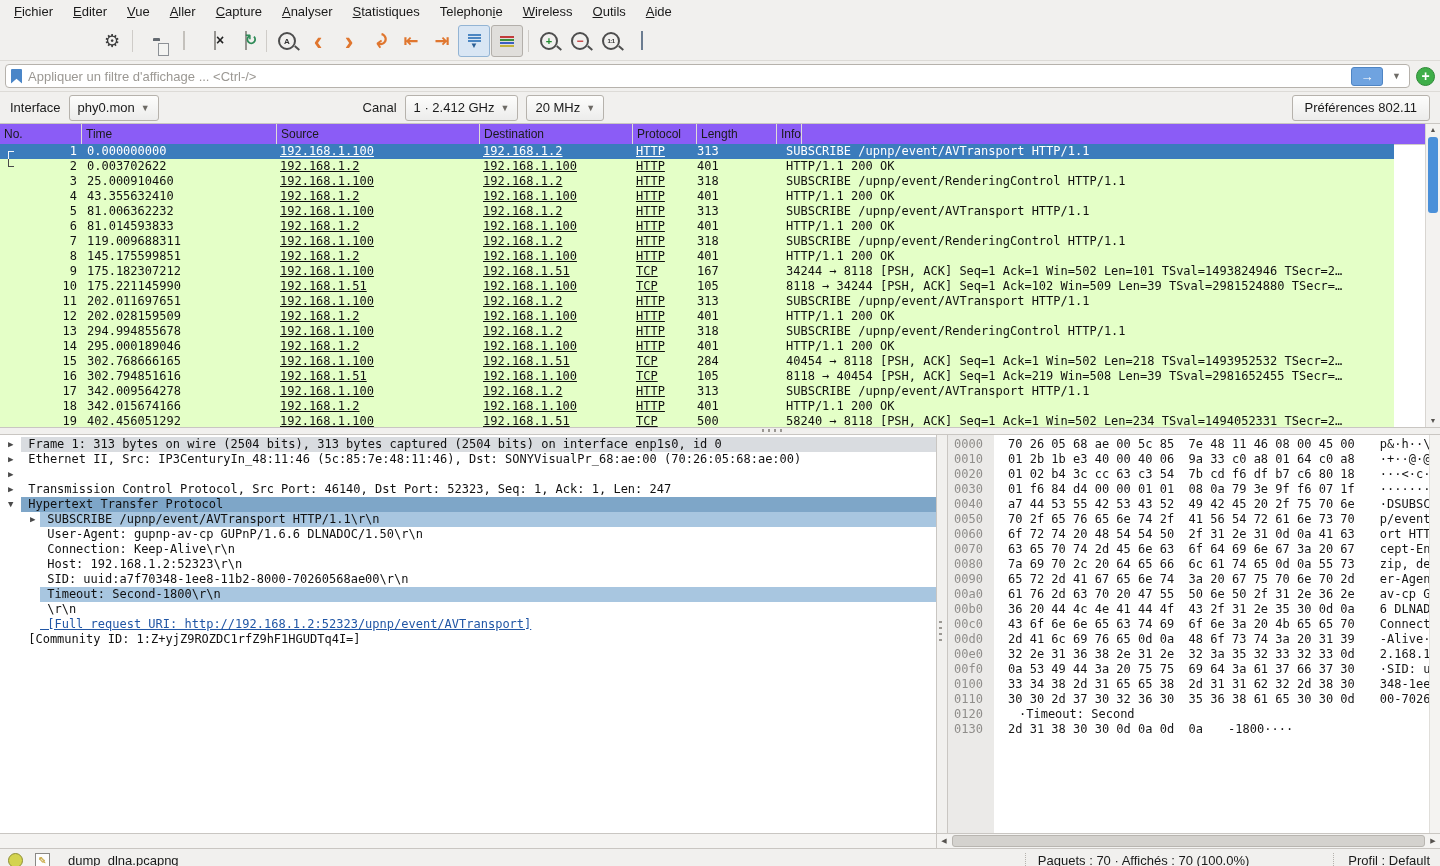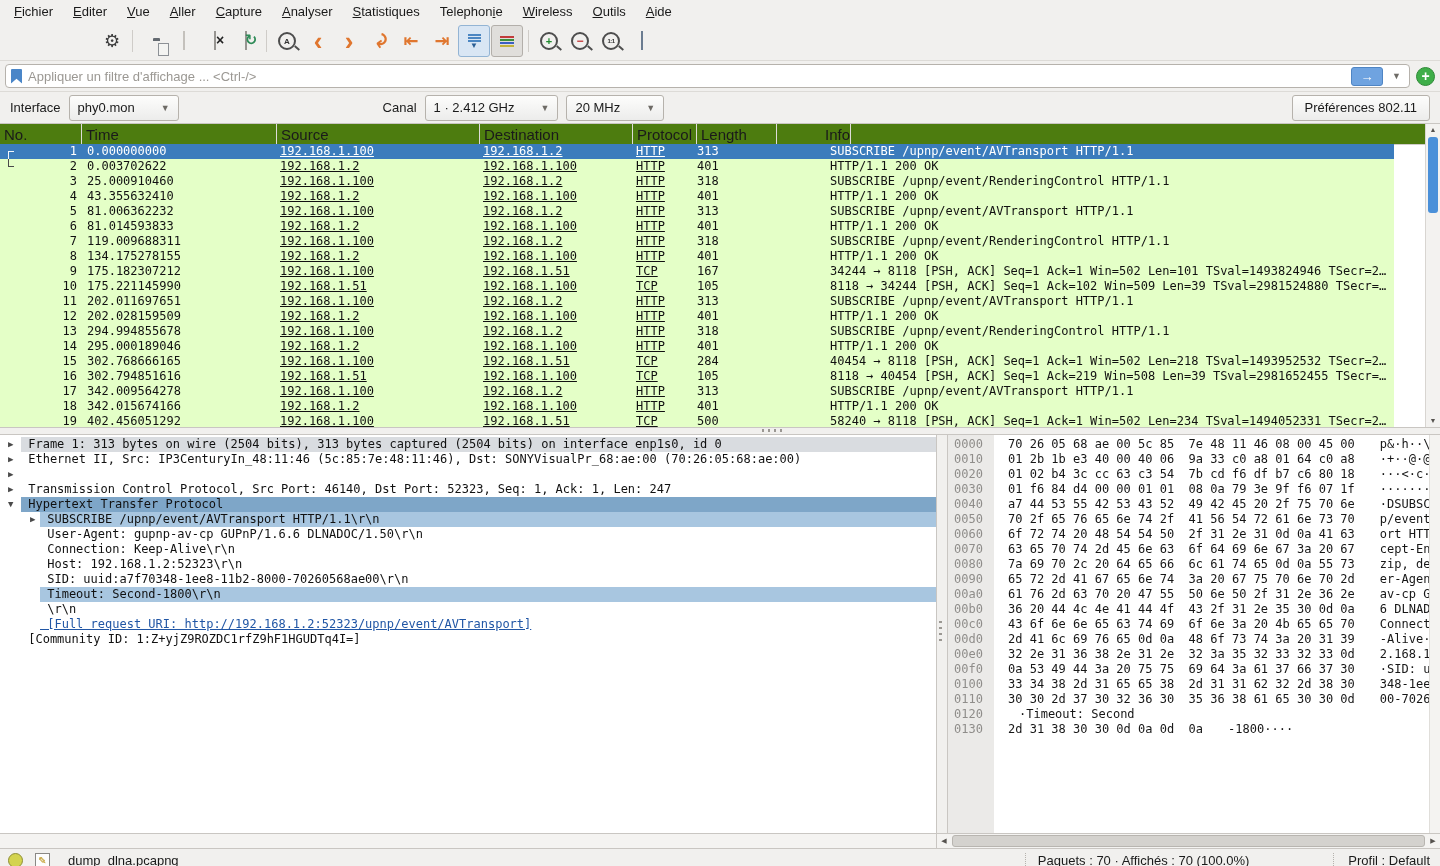--- a/index.html
+++ b/index.html
@@ -72,34 +72,34 @@
   .apply-btn{width:30px;height:17px;background:#6fa3e0;border:1px solid #4f85c4;border-radius:3px;
     color:#fff;display:flex;align-items:center;justify-content:center;font-size:13px;line-height:1;flex:none;}
   .fcaret{color:#6e6b66;font-size:9px;padding:0 3px;flex:none;}
   .add-btn{width:17px;height:17px;border-radius:50%;background:#3fae49;border:1px solid #2f8a38;color:#fff;
     display:flex;align-items:center;justify-content:center;font-size:14px;font-weight:bold;line-height:1;flex:none;}
 
   
   .wirelessbar{height:31px;display:flex;align-items:center;padding:0 10px;gap:8px;
     border-bottom:1px solid var(--bord);font-size:13px;color:#1a1a1a;flex:none;}
   .combo{height:24px;background:linear-gradient(#fdfdfc,#ececeb);border:1px solid #b6b2ac;border-radius:3px;
-    display:flex;align-items:center;padding:0 8px;gap:26px;white-space:nowrap;}
+    display:flex;align-items:center;padding:0 8px;gap:6px;white-space:nowrap;}
   .combo .car{font-size:9px;color:#6e6b66;}
   .wl-spacer{width:188px;}
   .prefs-btn{margin-left:auto;height:24px;background:linear-gradient(#fdfdfc,#ececeb);
     border:1px solid #b6b2ac;border-radius:3px;display:flex;align-items:center;padding:0 12px;white-space:nowrap;}
 
   
   .packet-area{height:303px;position:relative;background:#fff;flex:none;overflow:hidden;}
-  .pl-header{height:20px;display:flex;background:#4d7c0f;border-bottom:1px solid #cfccc8;
-    font-size:15px;color:#1a1a1a;}
+  .pl-header{height:20px;display:flex;background:#8b5cf6;border-bottom:1px solid #cfccc8;
+    font-size:12px;color:#1a1a1a;}
   .pl-header .cell{border-right:1px solid #dedcd8;display:flex;align-items:center;padding-left:4px;
     box-sizing:border-box;white-space:nowrap;overflow:hidden;flex:none;}
   .c-no{width:82px;} .c-time{width:195px;} .c-src{width:203px;} .c-dst{width:153px;}
-  .c-proto{width:64px;} .c-len{width:80px;} .c-info{flex:1 1 auto;margin-left:44px;}
+  .c-proto{width:64px;} .c-len{width:80px;} .c-info{flex:1 1 auto;}
   .pl-rows{position:absolute;top:20px;left:0;width:1394px;bottom:0;overflow:hidden;background:#fff;}
   .prow{height:15px;display:flex;font-family:var(--mono);font-size:12px;line-height:15px;
     background:var(--rowgreen);color:#111;white-space:nowrap;}
   .prow.sel{background:var(--sel);color:#fff;}
   .prow>div{box-sizing:border-box;flex:none;overflow:hidden;}
   .prow .c-no{text-align:right;padding-right:5px;position:relative;}
   .prow .c-time{padding-left:5px;}
   .prow .c-src,.prow .c-dst,.prow .c-proto{padding-left:3px;text-decoration:underline;}
   .prow .c-len{text-align:left;padding-right:9px;}
   .prow .c-info{flex:1 1 auto;padding-left:9px;}
@@ -373,21 +373,21 @@
           <div class="c-no">7</div>
           <div class="c-time">119.009688311</div>
           <div class="c-src">192.168.1.100</div>
           <div class="c-dst">192.168.1.2</div>
           <div class="c-proto">HTTP</div>
           <div class="c-len">318</div>
           <div class="c-info">SUBSCRIBE /upnp/event/RenderingControl HTTP/1.1</div>
         </div>
         <div class="prow">
           <div class="c-no">8</div>
-          <div class="c-time">134.175278155</div>
+          <div class="c-time">145.175599851</div>
           <div class="c-src">192.168.1.2</div>
           <div class="c-dst">192.168.1.100</div>
           <div class="c-proto">HTTP</div>
           <div class="c-len">401</div>
           <div class="c-info">HTTP/1.1 200 OK</div>
         </div>
         <div class="prow">
           <div class="c-no">9</div>
           <div class="c-time">175.182307212</div>
           <div class="c-src">192.168.1.100</div>

